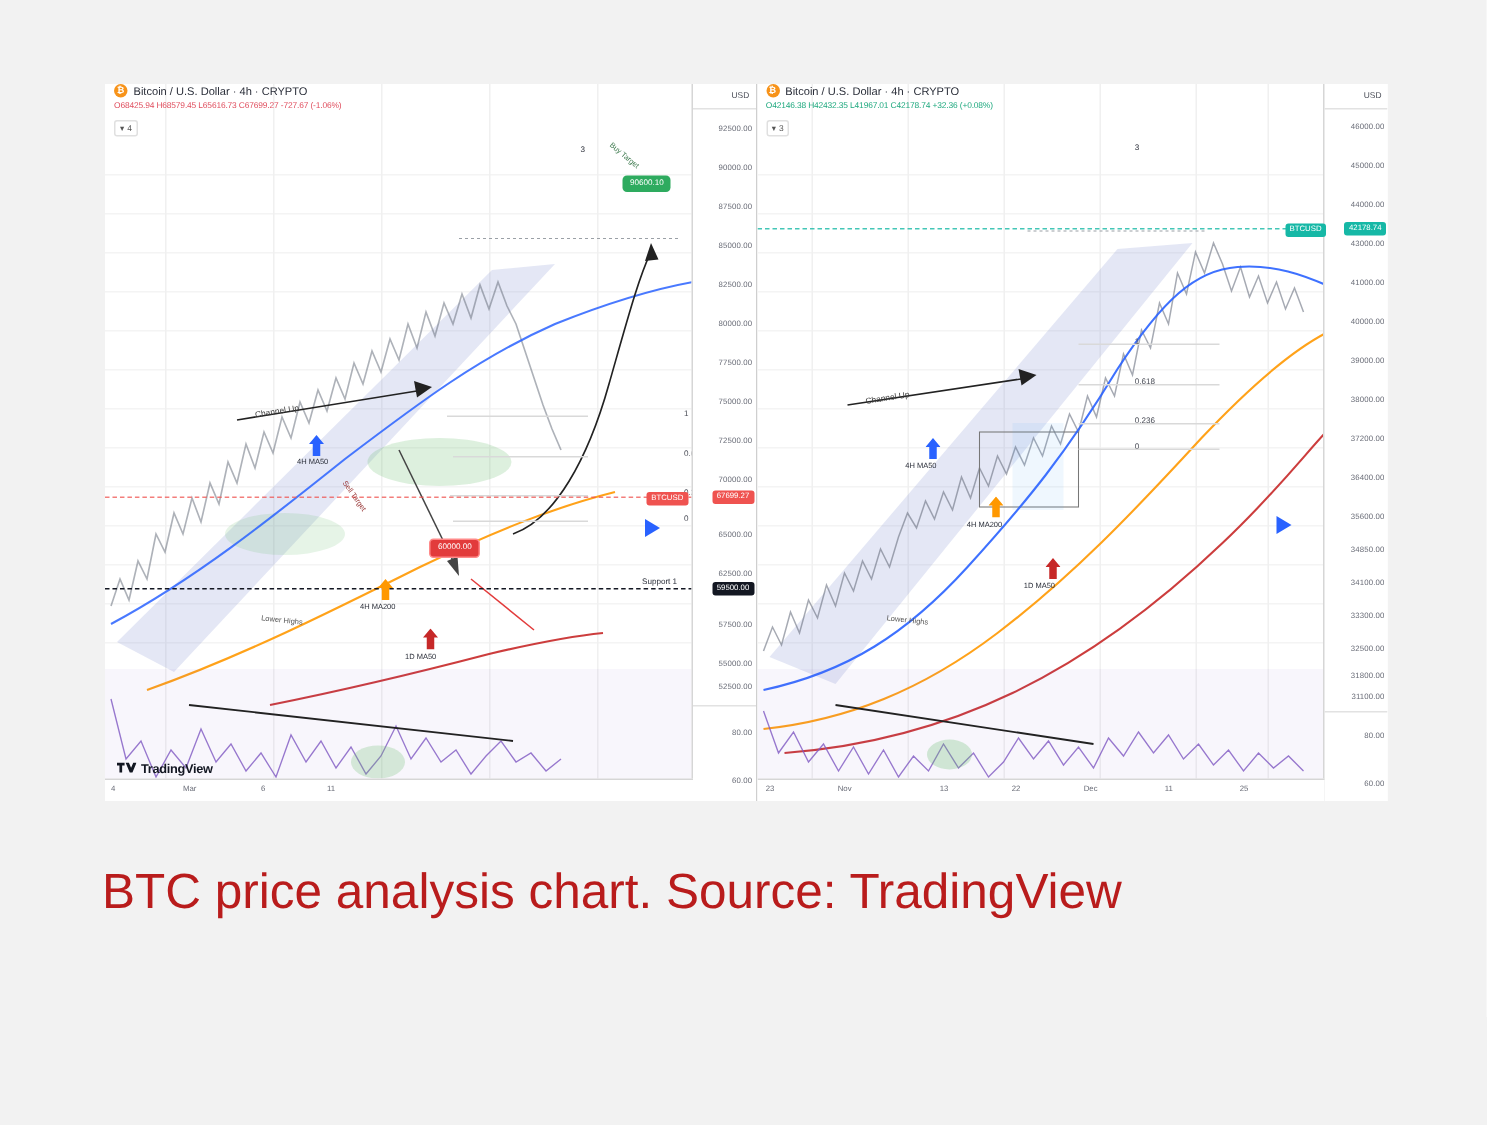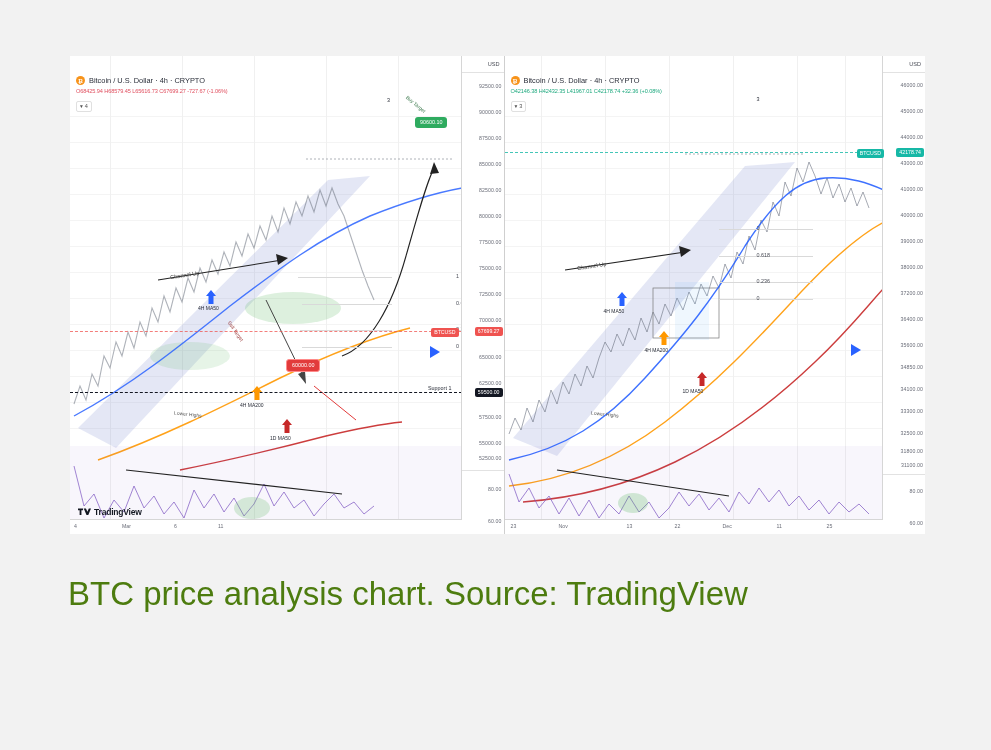--- a/index.html
+++ b/index.html
@@ -24,21 +24,21 @@
   .axis .tick{position:absolute;right:2px;font-size:5.2px;color:#6a6d78;
         white-space:nowrap;letter-spacing:.1px;}
   .axis .unit{position:absolute;right:4px;top:5px;font-size:5.6px;color:#4a4d57;}
   .axis .sep{position:absolute;left:0;right:0;height:1px;background:#e2e2e2;}
 
   .plot{position:absolute;left:0;top:0;bottom:0;right:42px;}
   .grid-v{position:absolute;top:0;bottom:0;width:1px;background:#f0f0f0;}
   .grid-h{position:absolute;left:0;right:0;height:1px;background:#f4f4f4;}
 
   
-  .hdr{position:absolute;left:6px;top:20px;z-index:40;}
+  .hdr{position:absolute;left:6px;top:0;z-index:40;}
   .hdr-title{display:flex;align-items:center;gap:4px;font-size:7.4px;color:#2a2e39;}
   .coin{width:9px;height:9px;border-radius:50%;background:#f7931a;
         display:flex;align-items:center;justify-content:center;
         color:#fff;font-size:6px;font-weight:bold;line-height:1;}
   .ohlc{font-size:5.6px;margin-top:3px;white-space:nowrap;letter-spacing:-.1px;}
   .ohlc.dn{color:#e04f5f;}
   .ohlc.up{color:#1fa97f;}
   .tf{margin-top:3px;display:inline-flex;align-items:center;gap:2px;
       font-size:5.6px;color:#555;border:1px solid #e0e0e0;border-radius:2px;
       padding:0 3px;height:9px;background:#fff;}
@@ -67,21 +67,21 @@
   .tv-logo{position:absolute;left:8px;bottom:17px;display:flex;align-items:center;
      gap:3px;z-index:30;}
   .tv-logo .tx{font-size:8.5px;font-weight:bold;color:#131722;letter-spacing:-.2px;}
 
   .dates{position:absolute;left:0;right:42px;bottom:0;height:14px;
      border-top:1px solid #d6d6d6;background:#fff;}
   .dates span{position:absolute;top:3px;font-size:5.2px;color:#6a6d78;}
 
   
   .caption{position:absolute;left:68px;top:568px;width:760px;
-     font-size:33px;line-height:1.56;color:#4d7c0f;}
+     font-size:33px;line-height:1.56;color:#b91c1c;}
 </style>
 </head>
 <body>
 
 <div class="page">
 
   <div class="charts-wrap">
 
     <div class="chart left">
 

